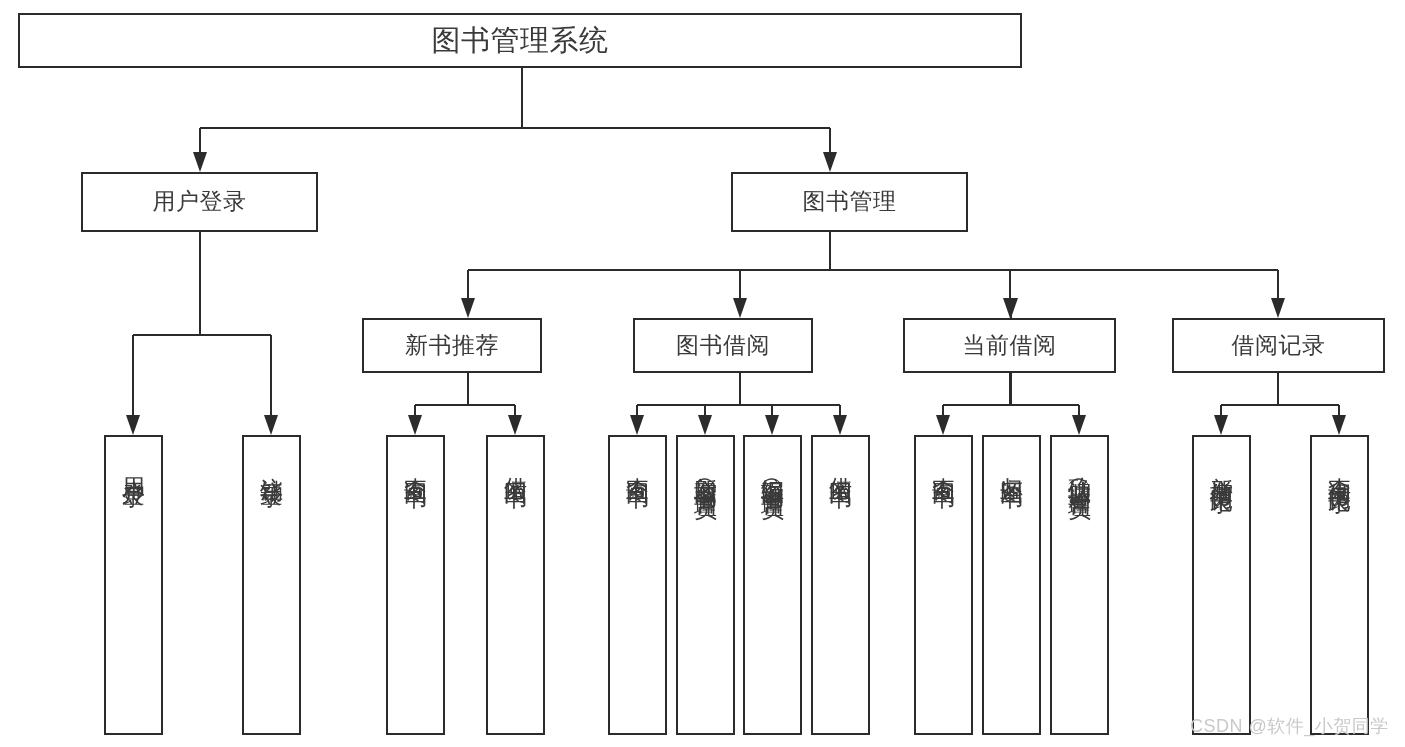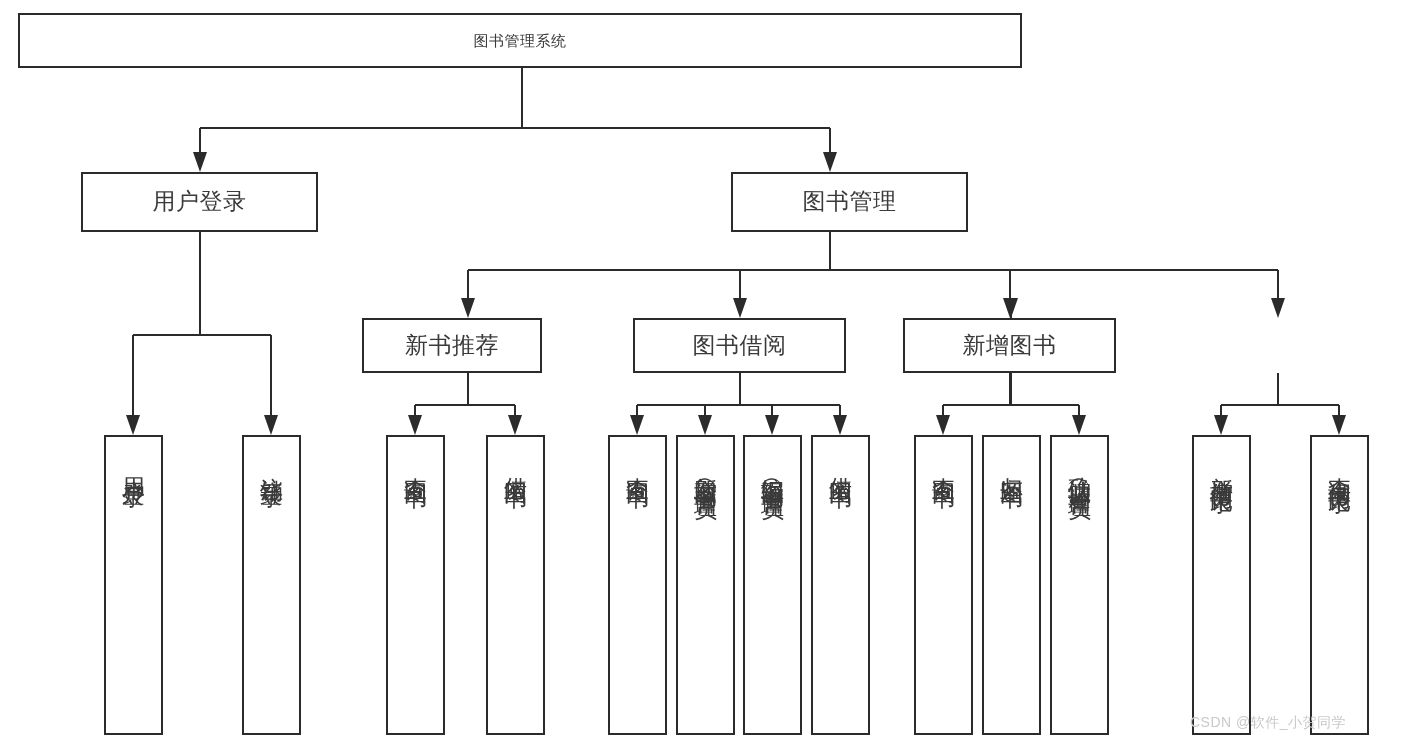--- a/index.html
+++ b/index.html
@@ -34,40 +34,40 @@
     align-items: center;
     justify-content: center;
     color: #3a3a3a;
     line-height: 1.18;
   }
   .node.horiz {
     font-size: 23px;
     letter-spacing: 0.5px;
   }
   .node.root {
-    font-size: 15px;
+    font-size: 29px;
   }
   .node.vert {
     align-items: flex-start;
     padding-top: 22px;
   }
   .vlabel {
     writing-mode: vertical-rl;
     text-orientation: upright;
     font-size: 23px;
     letter-spacing: 3px;
     line-height: 1;
     color: #3a3a3a;
     white-space: nowrap;
   }
   .watermark {
     position: absolute;
     left: 1190px;
     top: 714px;
-    font-size: 14px;
+    font-size: 18px;
     color: #c9c9c9;
     white-space: nowrap;
     letter-spacing: 0.5px;
   }
 </style>
 </head>
 <body>
 
 <div id="canvas">
 
@@ -133,25 +133,28 @@
   <div class="node horiz" id="node-user-login" style="left: 81px; top: 172px; width: 237px; height: 60px;">
     <span>用户登录</span>
   </div>
   <div class="node horiz" id="node-book-management" style="left: 711px; top: 172px; width: 237px; height: 60px; margin-left: 20px;">
     <span>图书管理</span>
   </div>
 
   <div class="node horiz" id="node-new-book-recommend" style="left: 362px; top: 318px; width: 180px; height: 55px;">
     <span>新书推荐</span>
   </div>
-  <div class="node horiz" id="node-book-borrow" style="left: 633px; top: 318px; width: 213px; height: 55px;">
+  <div class="node horiz" id="node-book-borrow" style="left: 633px; top: 318px; width: 180px; height: 55px;">
     <span>图书借阅</span>
   </div>
   <div class="node horiz" id="node-current-borrow" style="left: 903px; top: 318px; width: 213px; height: 55px;">
-    <span>新增图书</span>
+    <span>当前借阅</span>
+  </div>
+  <div class="node horiz" id="node-borrow-records" style="left: 1172px; top: 318px; width: 213px; height: 55px;">
+    <span>借阅记录</span>
   </div>
 
   <div class="node vert" id="leaf-0" style="left: 104px; top: 435px; width: 59px; height: 300px;">
     <span class="vlabel">用户登录</span>
   </div>
   <div class="node vert" id="leaf-1" style="left: 242px; top: 435px; width: 59px; height: 300px;">
     <span class="vlabel">注销登录</span>
   </div>
   <div class="node vert" id="leaf-2" style="left: 386px; top: 435px; width: 59px; height: 300px;">
     <span class="vlabel">查询图书</span>

